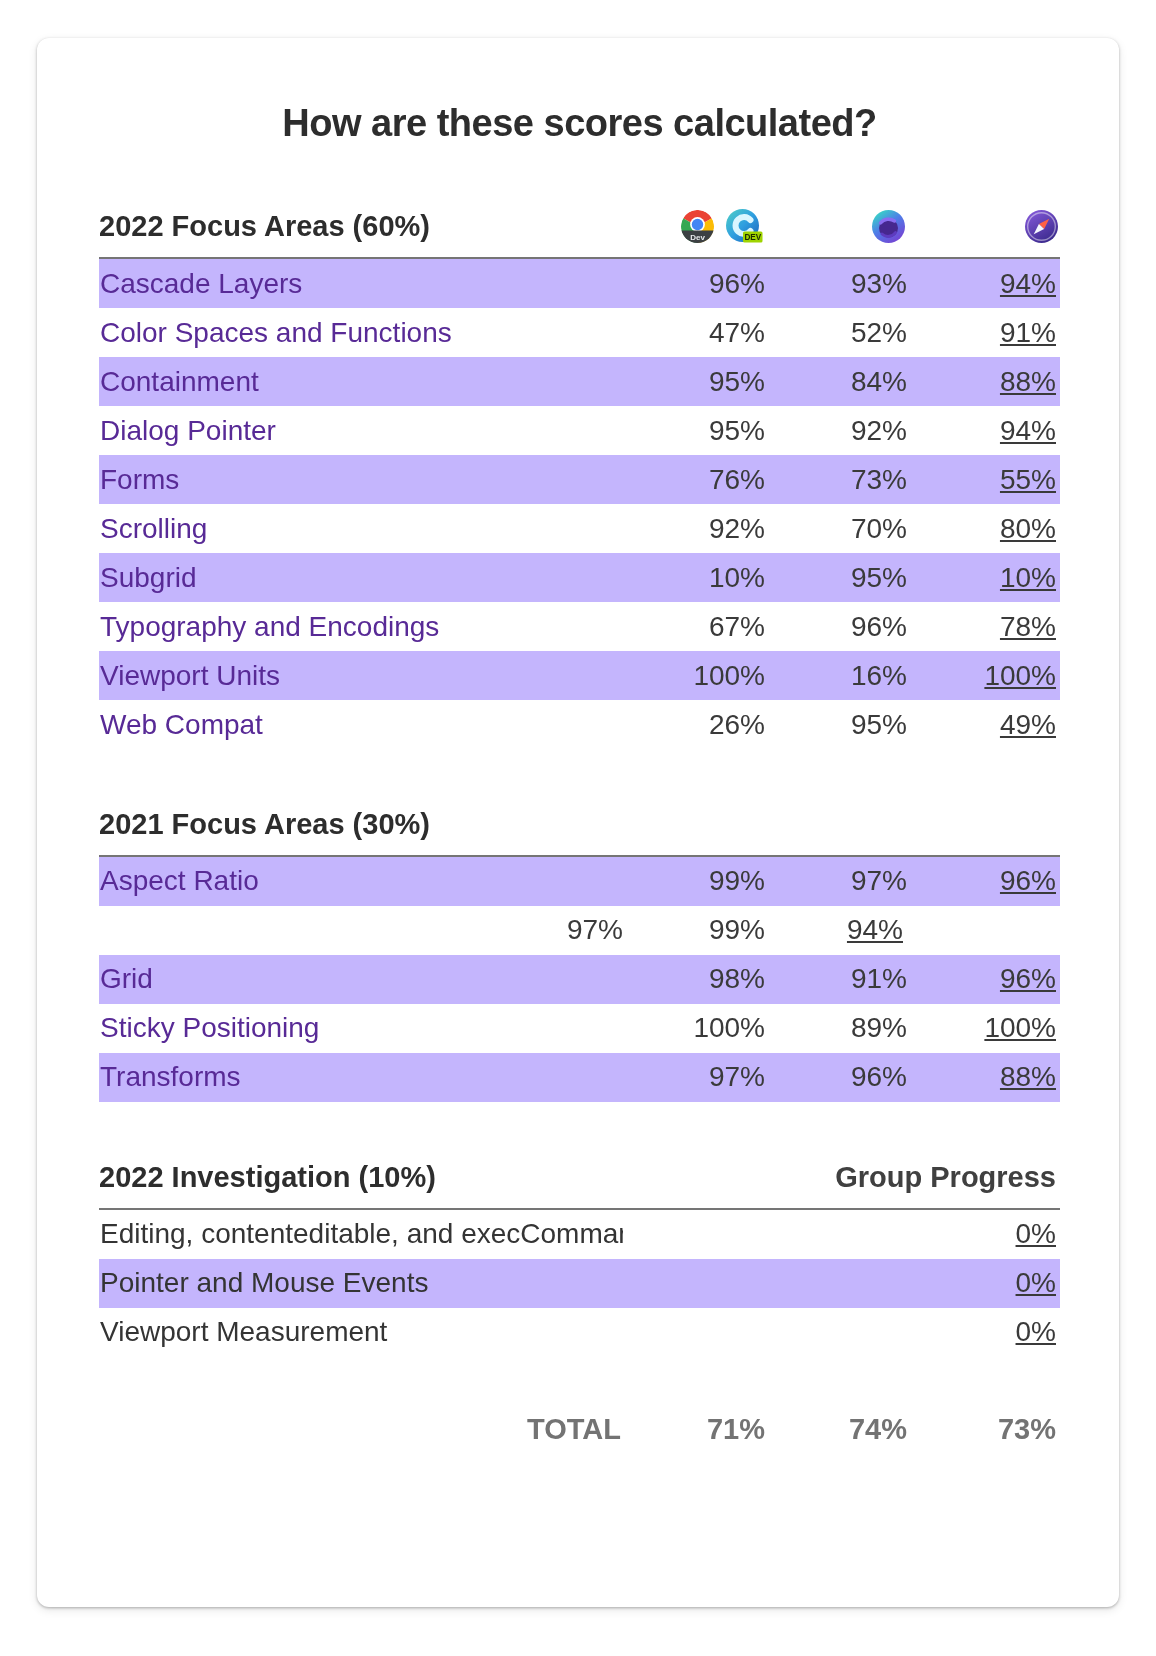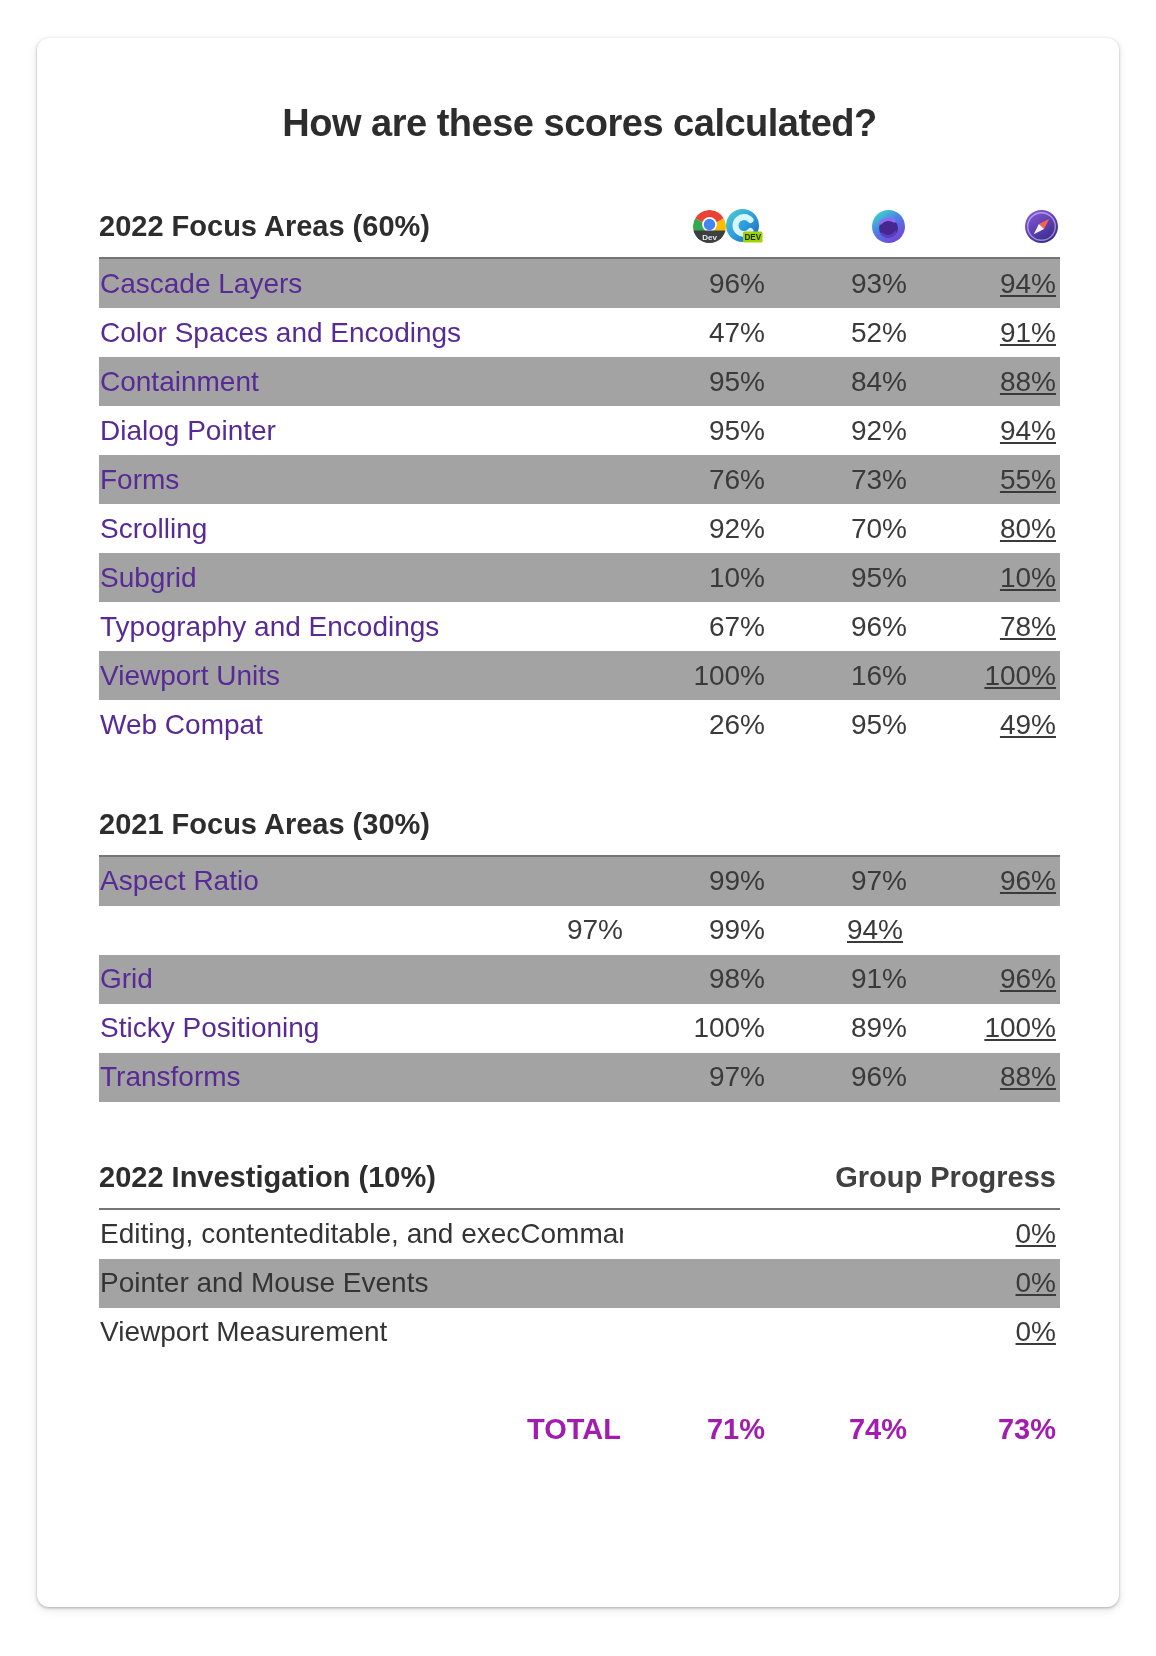--- a/index.html
+++ b/index.html
@@ -42,42 +42,42 @@
   .section-title {
     font-size: 29px;
     font-weight: 700;
     color: #2d2d2d;
     line-height: 1.1;
   }
   .icon-cell {
     display: flex;
     justify-content: flex-end;
     align-items: center;
-    gap: 0;
+    gap: 12px;
     padding-right: 2px;
   }
   .icon-cell svg { display: block; }
   .head-right {
     font-size: 29px;
     font-weight: 700;
     color: #404040;
     text-align: right;
     padding-right: 4px;
     line-height: 1.1;
   }
 
   .trow {
     display: grid;
     grid-template-columns: 1fr 142px 142px 153px;
     height: 49px;
     align-items: center;
     font-size: 28px;
   }
   .grid2 .trow { grid-template-columns: 1fr 437px; }
-  .trow.striped { background: #a3a3a3; }
+  .trow.striped { background: #c4b5fd; }
   .cell.label {
     padding-left: 1px;
     white-space: nowrap;
     overflow: hidden;
   }
   a.cell.link {
     color: #582a96;
     text-decoration: none;
     cursor: pointer;
   }
@@ -90,21 +90,21 @@
   .trow .cell.val:last-child { padding-right: 4px; text-decoration: underline; }
 
   .total-row {
     display: grid;
     grid-template-columns: 1fr 142px 142px 153px;
     margin-top: 48px;
     height: 49px;
     align-items: center;
     font-size: 29px;
     font-weight: 700;
-    color: #a21caf;
+    color: #737373;
   }
   .total-label { text-align: right; padding-right: 2px; }
   .total-val { text-align: right; }
   .total-row .total-val:last-child { padding-right: 4px; }
 </style>
 </head>
 <body>
 
 <div class="card">
 
@@ -185,21 +185,21 @@
       </span>
     </div>
     <div class="tbody">
         <div class="trow striped">
           <a class="cell label link" href="#">Cascade Layers</a>
           <span class="cell val">96%</span>
           <span class="cell val">93%</span>
           <span class="cell val">94%</span>
         </div>
         <div class="trow">
-          <a class="cell label link" href="#">Color Spaces and Encodings</a>
+          <a class="cell label link" href="#">Color Spaces and Functions</a>
           <span class="cell val">47%</span>
           <span class="cell val">52%</span>
           <span class="cell val">91%</span>
         </div>
         <div class="trow striped">
           <a class="cell label link" href="#">Containment</a>
           <span class="cell val">95%</span>
           <span class="cell val">84%</span>
           <span class="cell val">88%</span>
         </div>

